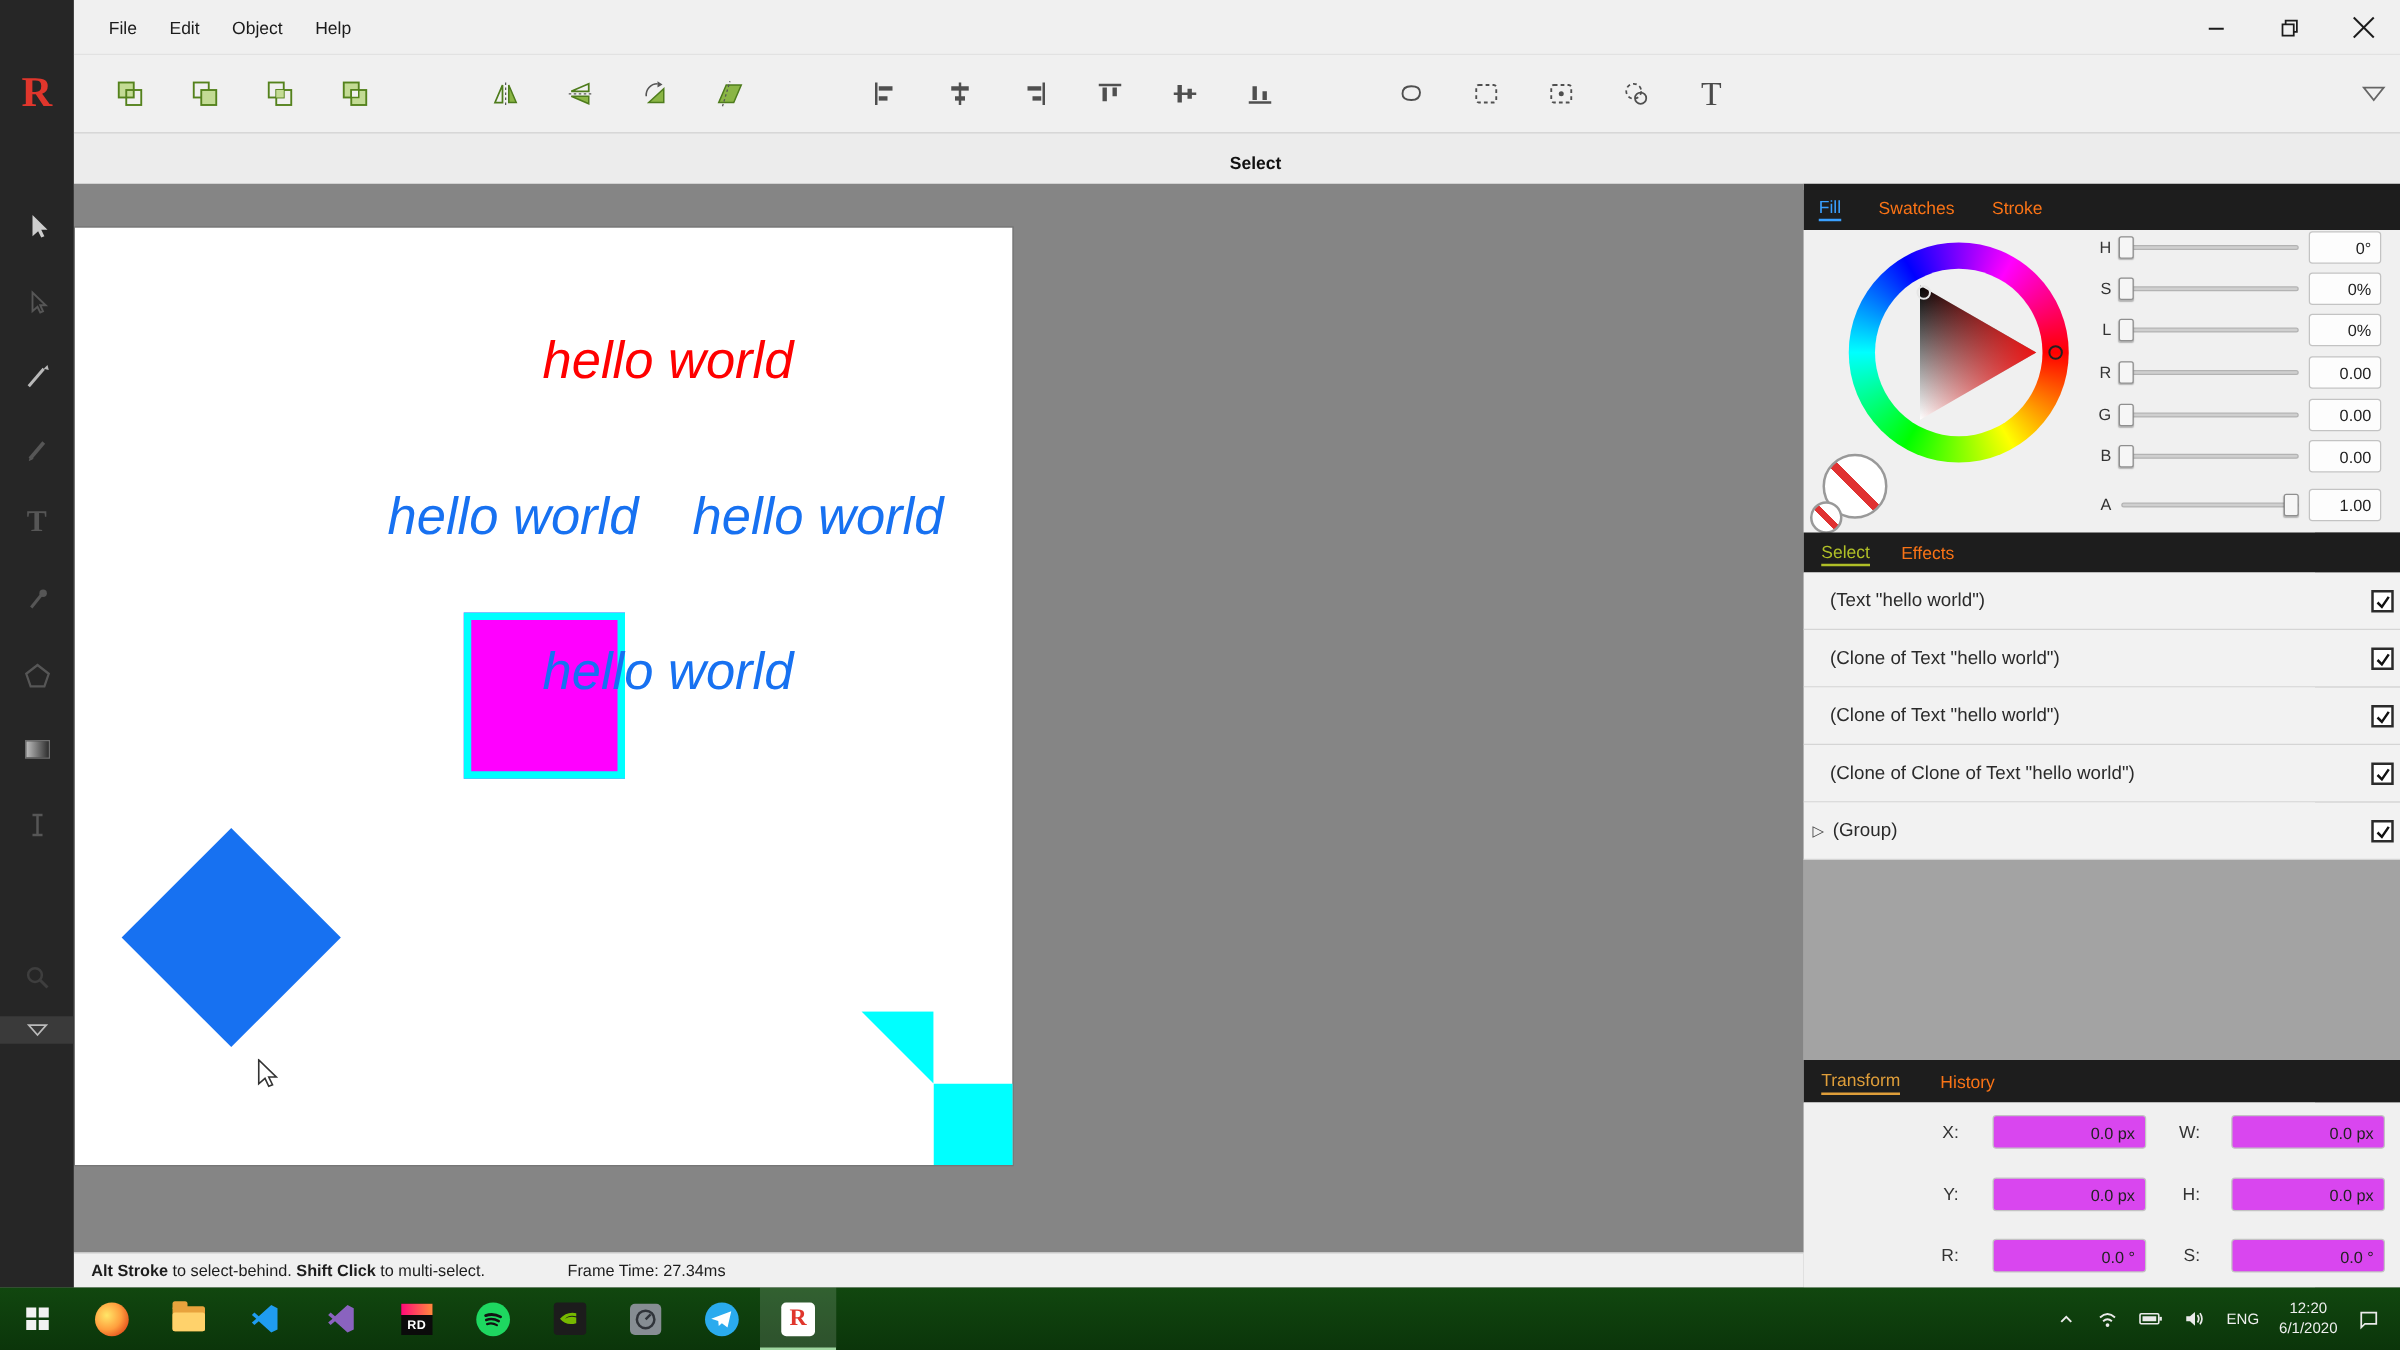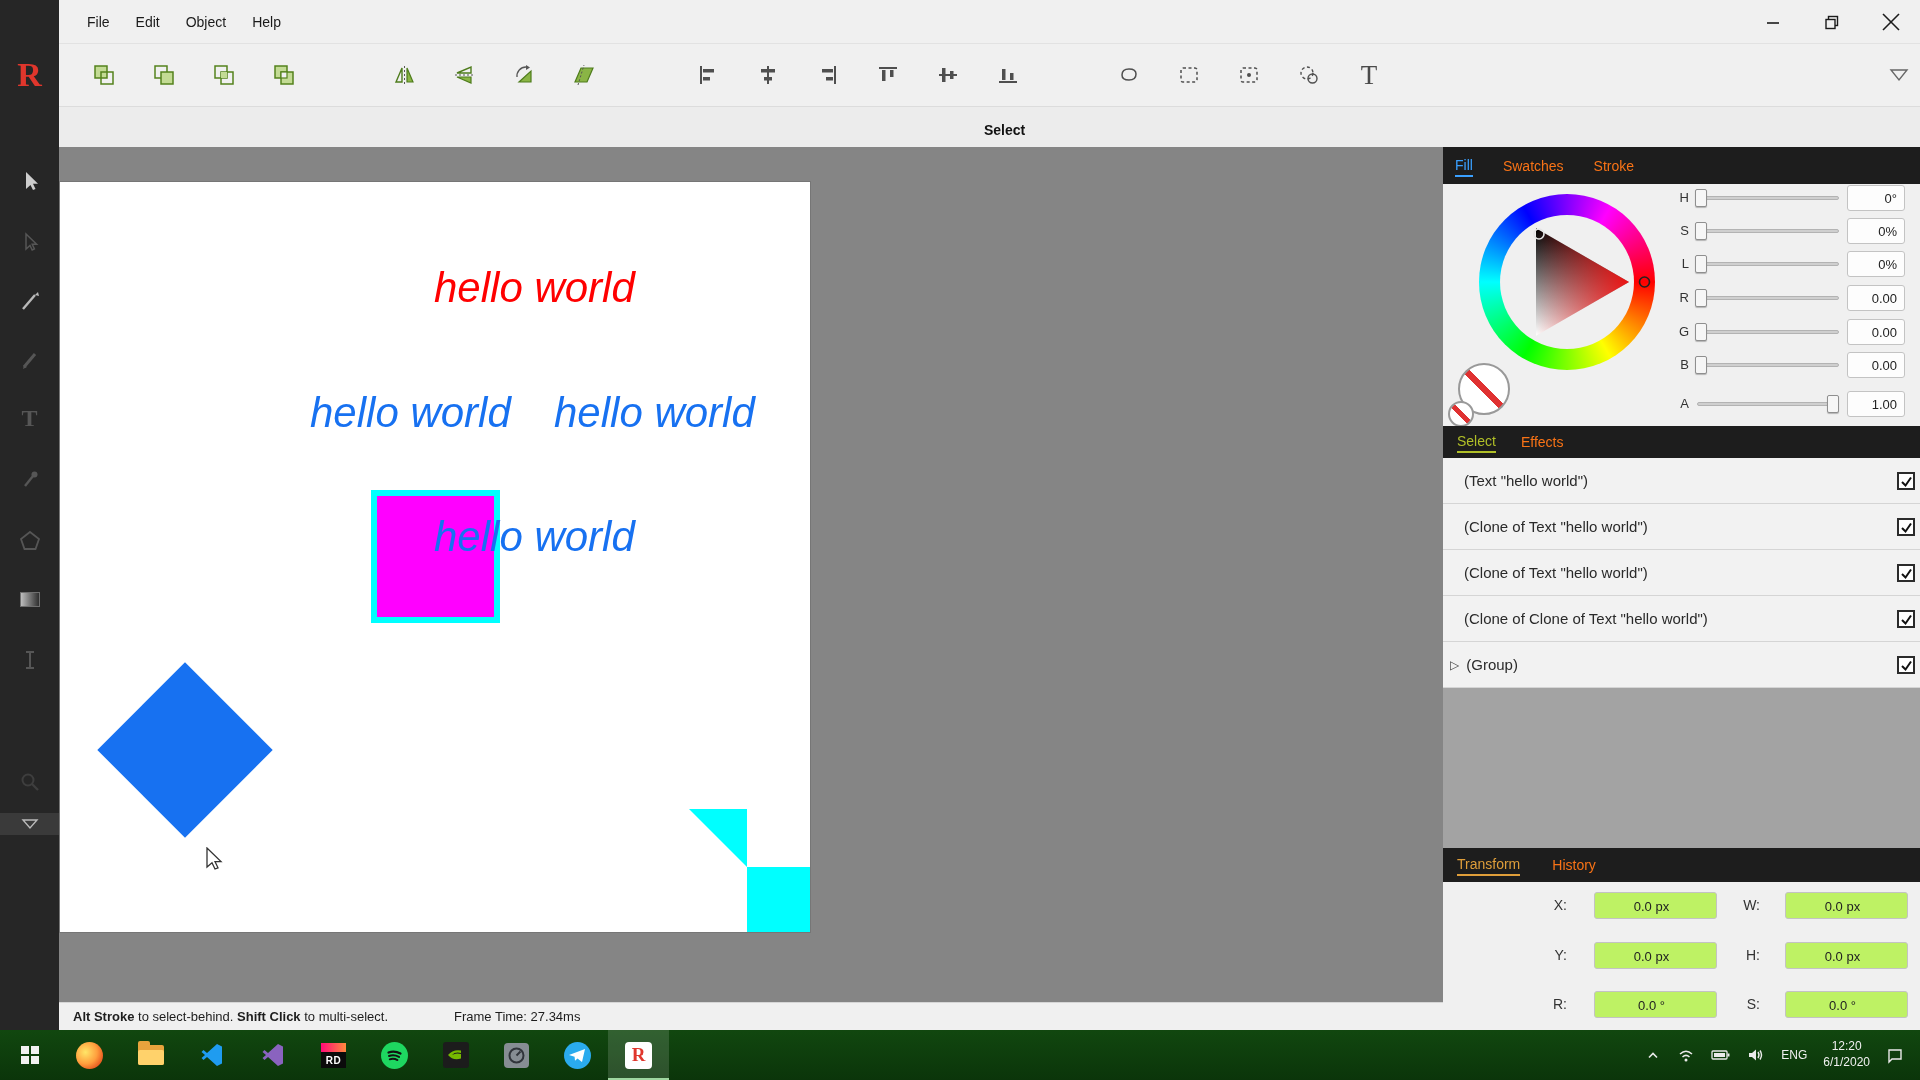--- a/index.html
+++ b/index.html
@@ -92,22 +92,22 @@
   .lrow .lname { font-size:15px; color:#2a2a2a; margin-left:21px; }
   .lrow .caret { font-size:12px; color:#444; margin-left:7px; margin-right:7px; }
   .lrow.group .lname { margin-left:0; }
   .checkbox { position:absolute; right:5px; top:14px; width:18px; height:18px; background:#fff; border:2px solid #2b2b2b;
               display:flex; align-items:center; justify-content:center; }
 
   .filler { position:absolute; left:0; top:541px; width:477px; height:160px; background:#a3a3a3; }
 
   .transform-body { position:absolute; left:0; top:735px; width:477px; height:148px; background:#f0f0f0; }
   .tf-label { position:absolute; width:64px; height:27px; font-size:14px; color:#333; text-align:right; line-height:27px; }
-  .tf-box { position:absolute; width:123px; height:27px; background:#bef264; border:1px solid #c3c3c3; border-radius:3px;
-            font-size:13px; color:#222; text-align:center; padding:6px 8px 0 0; }
+  .tf-box { position:absolute; width:123px; height:27px; background:#d946ef; border:1px solid #c3c3c3; border-radius:3px;
+            font-size:13px; color:#222; text-align:right; padding:6px 8px 0 0; }
 
   
   .taskbar { position:absolute; left:0; bottom:0; width:1920px; height:50px;
              background:linear-gradient(#11470f,#0b350a); display:flex; align-items:stretch; z-index:10; }
   .start { width:59px; display:flex; align-items:center; justify-content:center; }
   .winlogo { display:grid; grid-template-columns:8px 8px; grid-template-rows:8px 8px; gap:2px; }
   .winlogo i { background:#f2f2f2; }
   .tapp { width:61px; display:flex; align-items:center; justify-content:center; position:relative; }
   .tapp.active { background:rgba(255,255,255,.14); box-shadow:inset 0 -2px 0 #9fd6a0; }
   .circle26 { width:27px; height:27px; border-radius:50%; }

